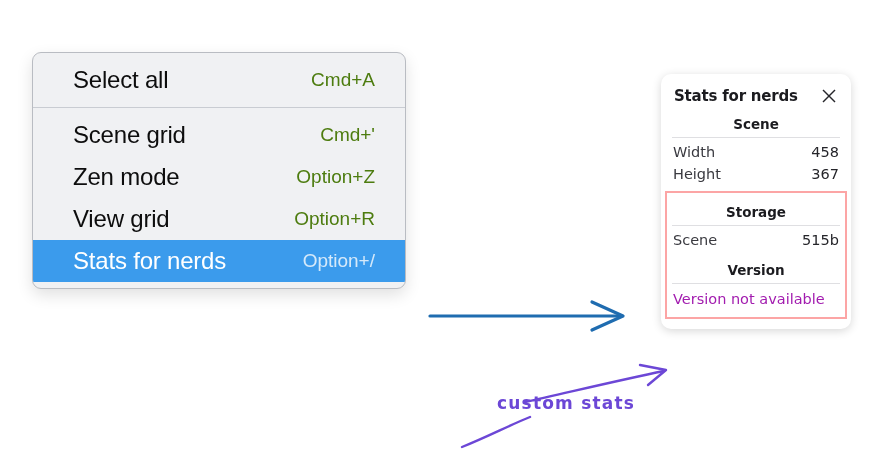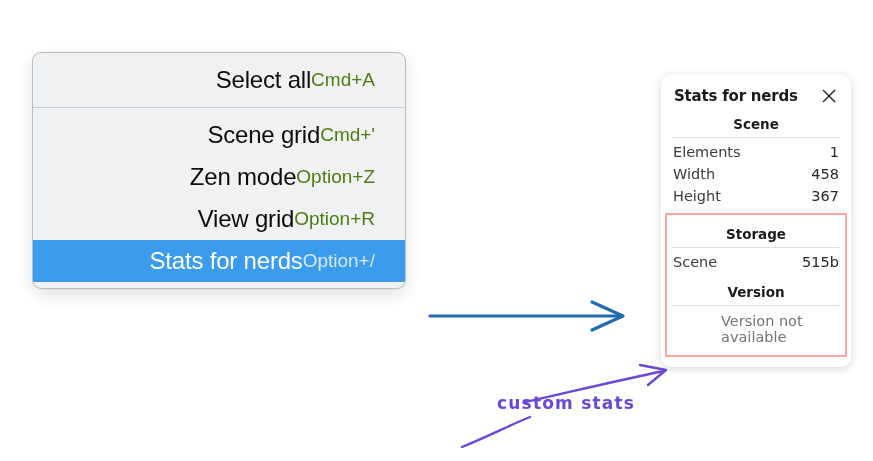--- a/index.html
+++ b/index.html
@@ -30,21 +30,21 @@
   }
   .menu-group {
     padding: 6px 0;
   }
   .menu-group + .menu-group {
     border-top: 1px solid #c9ccd2;
   }
   .menu-item {
     display: flex;
     align-items: center;
-    justify-content: flex-end;
+    justify-content: space-between;
     height: 42px;
     padding: 0 30px 0 40px;
     box-sizing: border-box;
     cursor: default;
   }
   .menu-item .mi-label {
     font-size: 24px;
     color: #0d0d0d;
     letter-spacing: -0.2px;
     white-space: nowrap;
@@ -116,23 +116,22 @@
     justify-content: space-between;
     font-size: 14.5px;
     color: #3a3a40;
     padding: 3px 1px;
   }
   .stat-row .sv {
     color: #25252a;
   }
   .plain-row {
     font-size: 14.5px;
-    color: #737373;
+    color: #a21caf;
     padding: 4px 1px;
-    margin-left: 48px;
   }
 
   
   #custom-stats-highlight {
     border: 2px solid #fca5a5;
     margin: 6px -7px 0 -7px;
     padding: 0 5px 6px 5px;
   }
 
   
@@ -198,24 +197,20 @@
       <line x1="15" y1="3" x2="3" y2="15" stroke="#26262b" stroke-width="1.4"></line>
     </svg>
   </div>
 
   <div class="panel-body">
 
     <div class="sect-title">Scene</div>
     <div class="sect-rule"></div>
 
     <div class="stat-row">
-      <span class="sl">Elements</span>
-      <span class="sv">1</span>
-    </div>
-    <div class="stat-row">
       <span class="sl">Width</span>
       <span class="sv">458</span>
     </div>
     <div class="stat-row">
       <span class="sl">Height</span>
       <span class="sv">367</span>
     </div>
 
     <div id="custom-stats-highlight">
 

